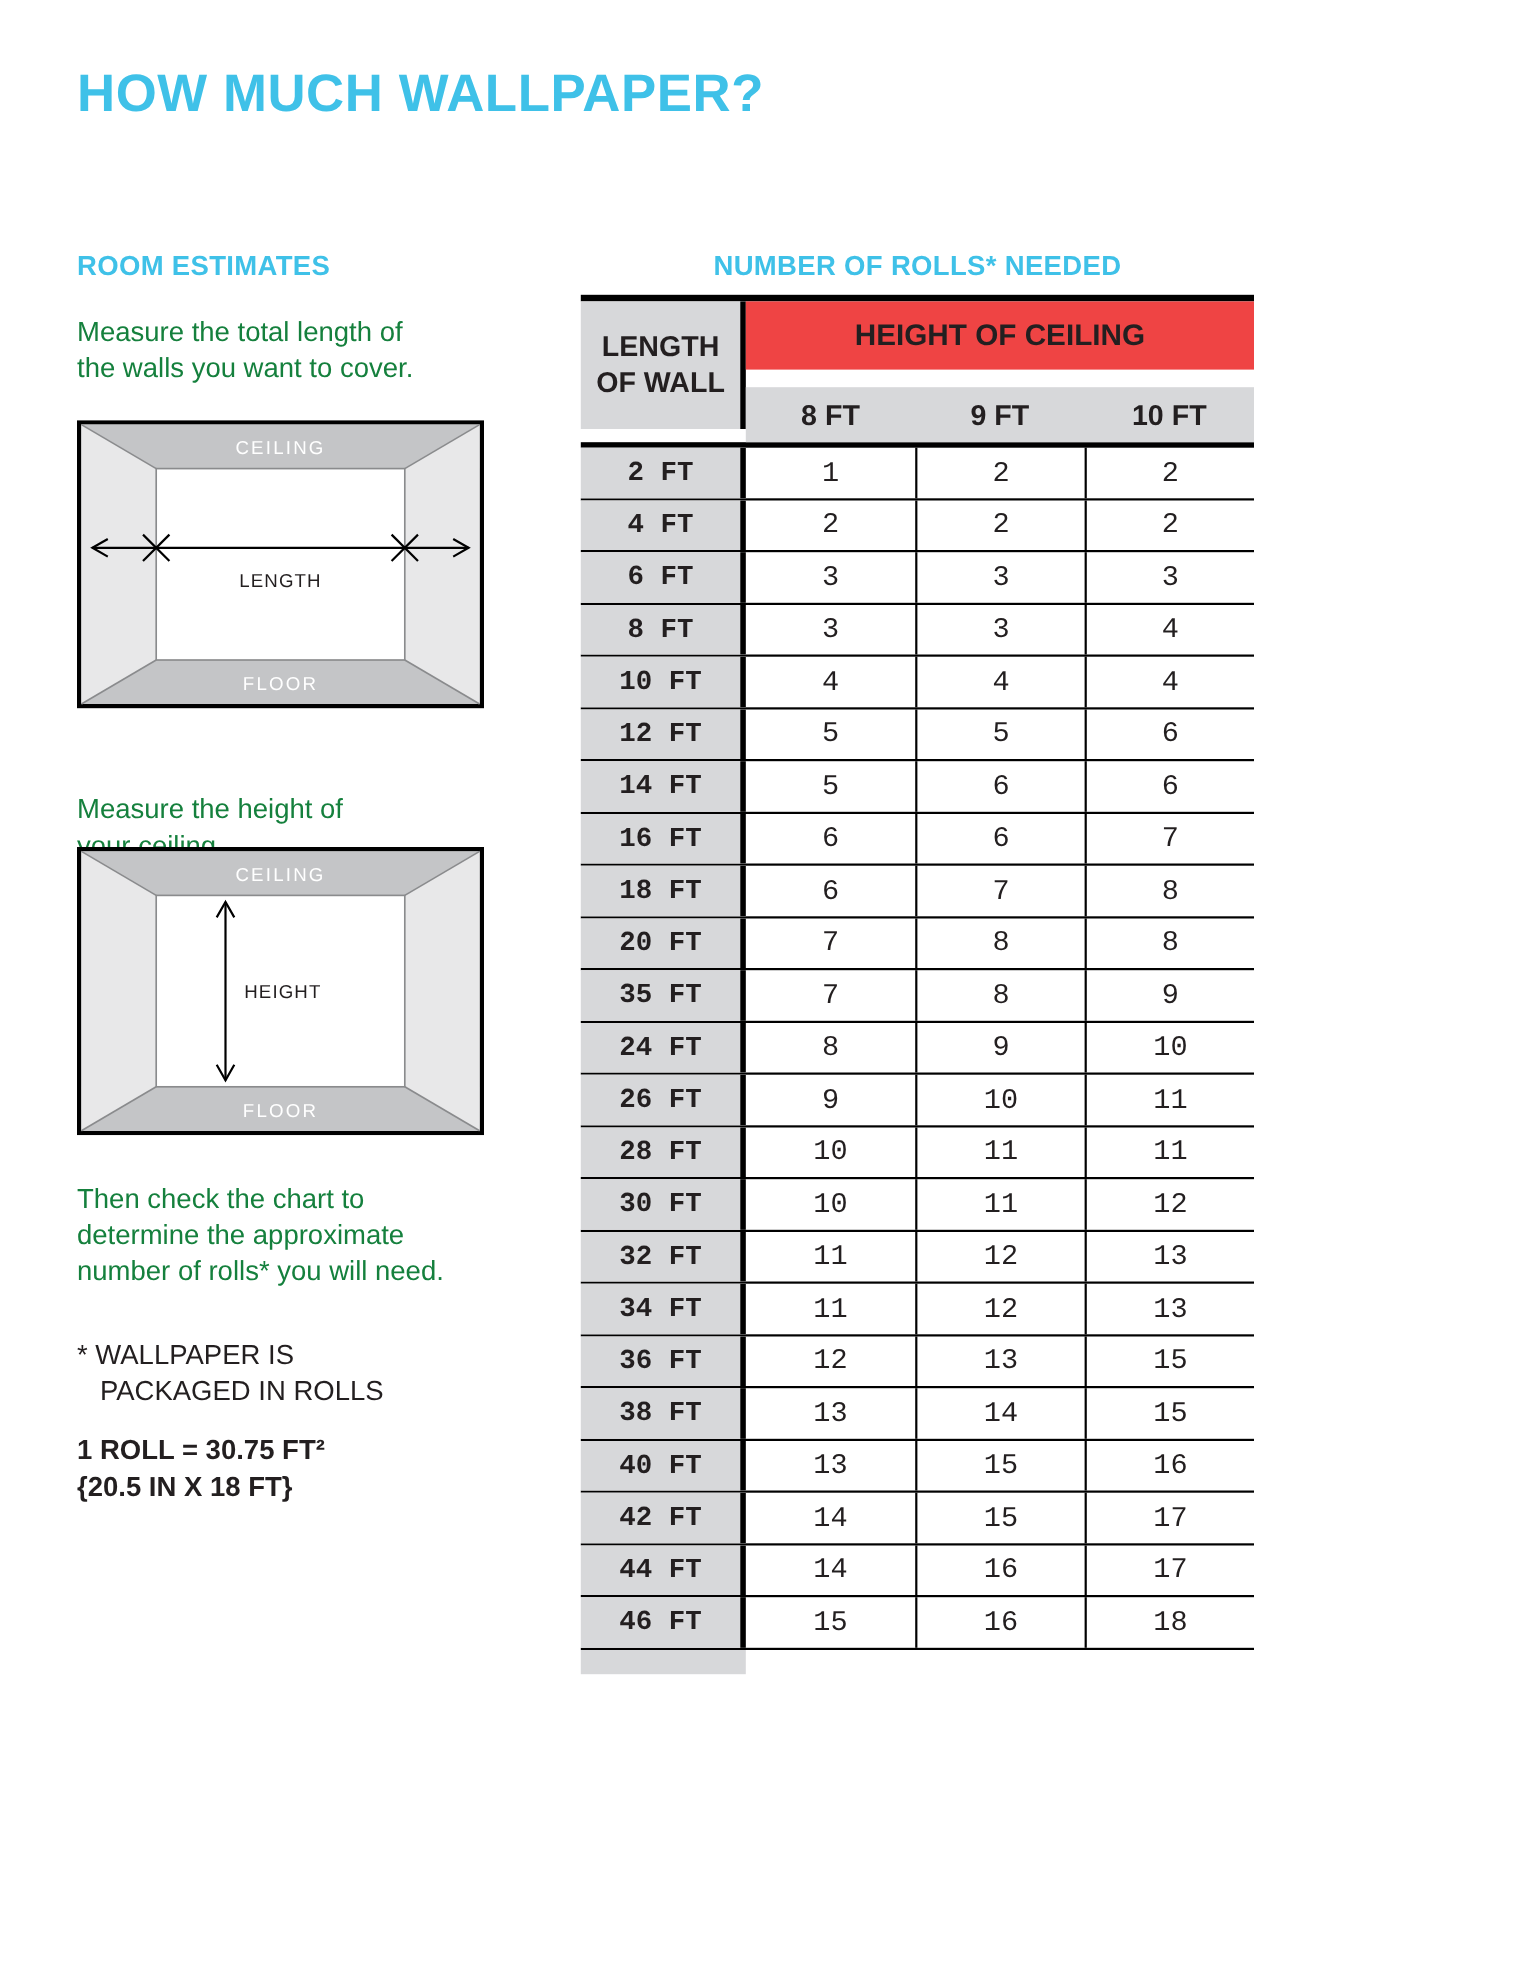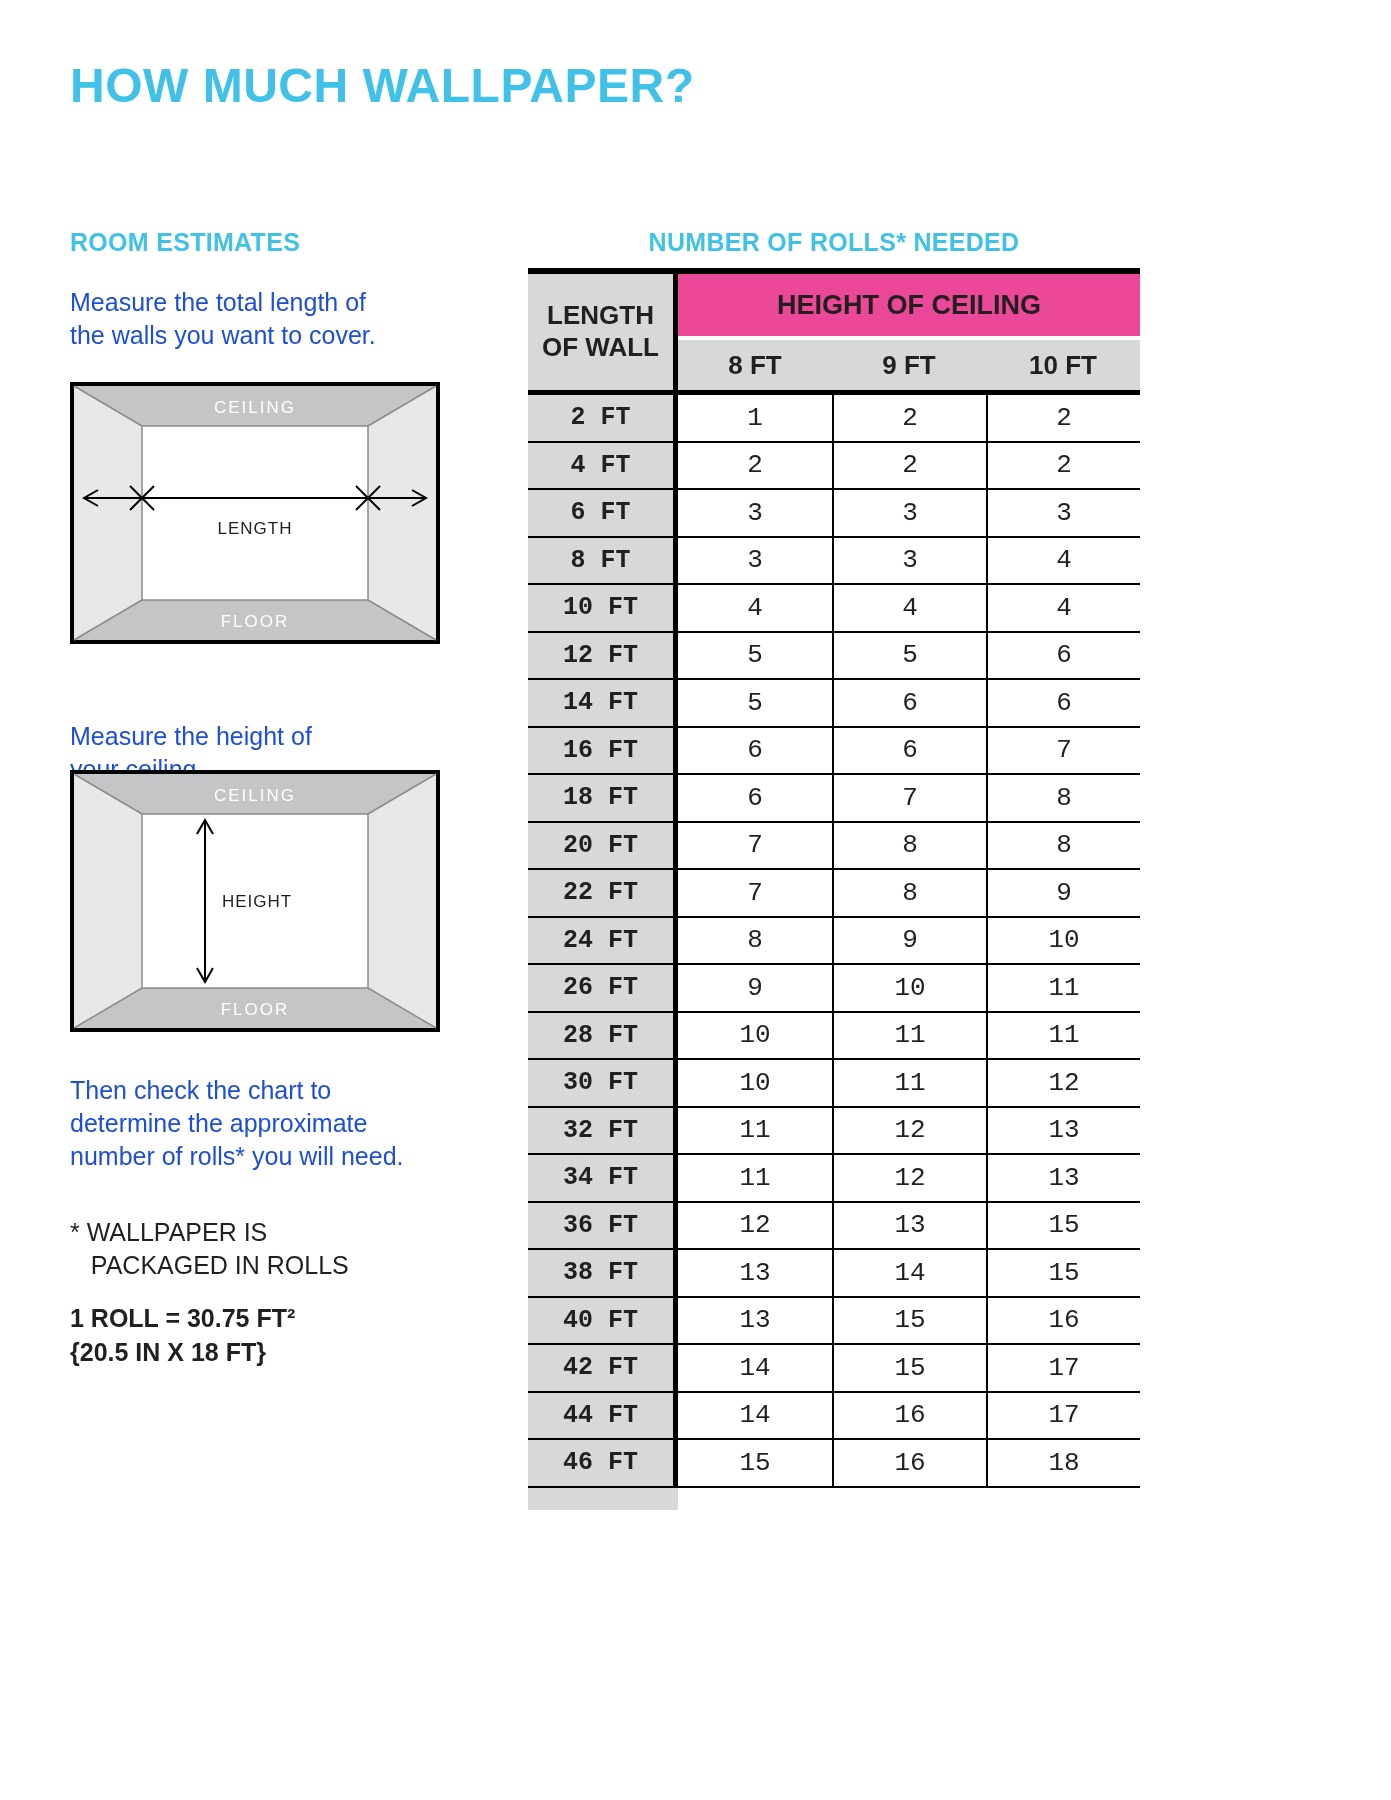--- a/index.html
+++ b/index.html
@@ -13,21 +13,21 @@
   .page-title {
     left:70px; top:58px; font-size:48px; font-weight:bold; color:#3FC1E8; letter-spacing:0.5px;
   }
   .section-head {
     font-size:25px; font-weight:bold; color:#3FC1E8; letter-spacing:0.3px;
   }
   #room-estimates-head { left:70px; top:228px; }
   #table-head { left:528px; top:228px; width:612px; text-align:center; }
 
   .body-text {
-    font-size:25px; line-height:1.32; white-space:pre-line; color:#1d4ed8;
+    font-size:25px; line-height:1.32; white-space:pre-line; color:#15803d;
   }
   #step1 { left:70px; top:286px; }
   #step2 { left:70px; top:680px;margin-top:40px; }
   #step3 { left:70px; top:1074px; }
   #note  { left:70px; top:1216px; font-weight:normal; white-space:pre-wrap; font-size:25px; line-height:1.32; }
   #roll-info { left:70px; top:1302px; font-weight:bold; font-size:25px; line-height:1.35; white-space:pre-line; }
 
   .diagram { display:block; }
   #diagram-length { left:70px; top:382px; }
   #diagram-height { left:70px; top:770px; }
@@ -39,21 +39,21 @@
   .rolls-table { left:528px; top:268px; width:612px; }
   .t-topbar { height:6px; background:#000; }
   .t-midbar { height:5px; background:#000; }
   .t-header { display:grid; grid-template-columns:150px 462px; }
   .t-corner {
     background:#D7D8DA; border-right:5px solid #000; height:116px;
     display:flex; align-items:center; justify-content:center; text-align:center;
     font-weight:bold; font-size:26px; line-height:1.22; white-space:pre-line;
   }
   .t-group {
-    height:62px; margin-bottom:4px; background:#ec4899;
+    height:62px; margin-bottom:16px; background:#ef4444;
     display:flex; align-items:center; justify-content:center;
     font-weight:bold; font-size:27px;
   }
   .t-subhead { display:grid; grid-template-columns:154px 154px 154px; height:50px; background:#D7D8DA; }
   .t-subcell { display:flex; align-items:center; justify-content:center; font-weight:bold; font-size:26px; }
   .t-row { display:grid; grid-template-columns:150px 154px 154px 154px; height:47.5px; border-bottom:2px solid #000;font-family:Liberation Mono, monospace; }
   .t-cell { display:flex; align-items:center; justify-content:center; }
   .t-label { background:#D7D8DA; border-right:5px solid #000; font-weight:bold; font-size:25px; }
   .t-data { font-size:26px; }
   .t-sep { border-left:2px solid #000; }
@@ -199,21 +199,21 @@
           <div class="t-cell t-data t-sep">7</div>
           <div class="t-cell t-data t-sep">8</div>
         </div>
         <div class="t-row">
           <div class="t-cell t-label">20 FT</div>
           <div class="t-cell t-data">7</div>
           <div class="t-cell t-data t-sep">8</div>
           <div class="t-cell t-data t-sep">8</div>
         </div>
         <div class="t-row">
-          <div class="t-cell t-label">22 FT</div>
+          <div class="t-cell t-label">35 FT</div>
           <div class="t-cell t-data">7</div>
           <div class="t-cell t-data t-sep">8</div>
           <div class="t-cell t-data t-sep">9</div>
         </div>
         <div class="t-row">
           <div class="t-cell t-label">24 FT</div>
           <div class="t-cell t-data">8</div>
           <div class="t-cell t-data t-sep">9</div>
           <div class="t-cell t-data t-sep">10</div>
         </div>

